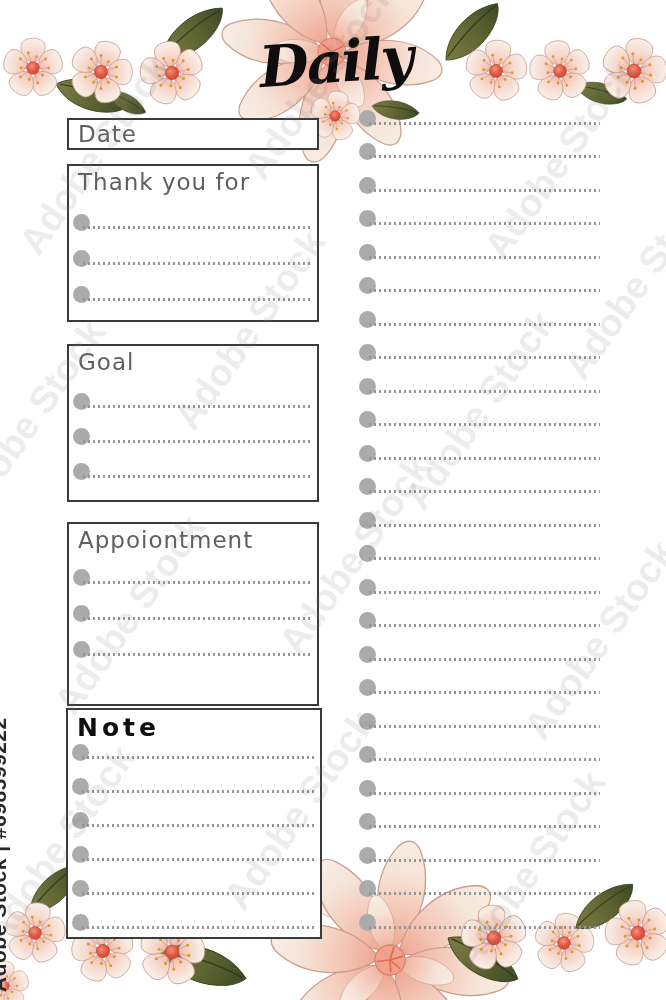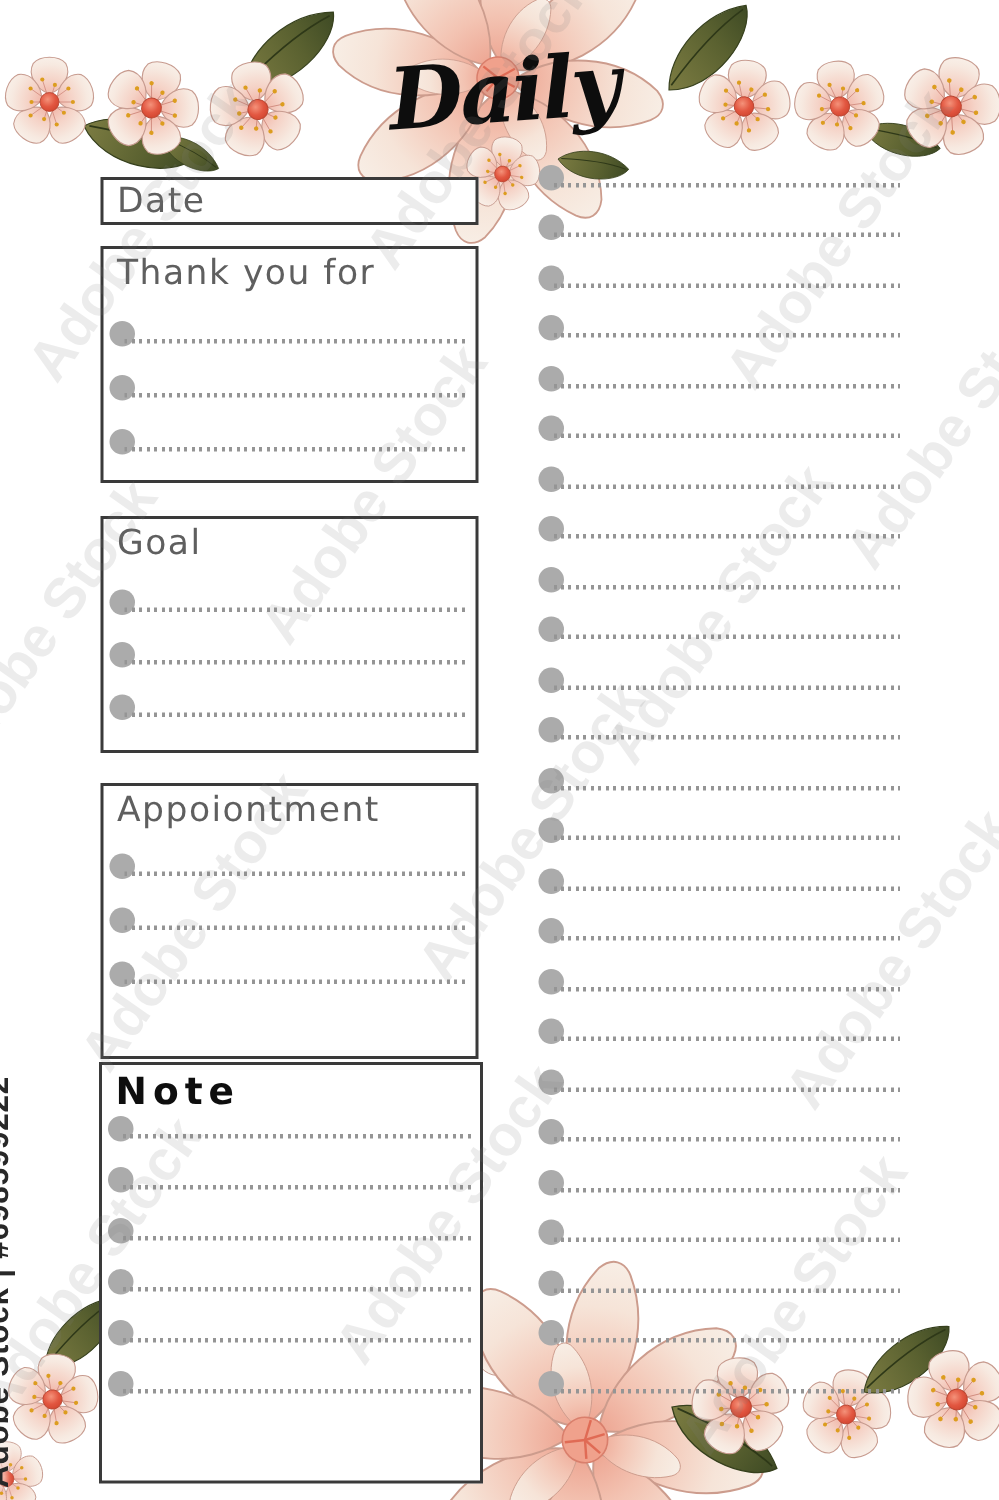--- a/index.html
+++ b/index.html
@@ -17,21 +17,21 @@
   }
   
   .section-box{
     position:absolute;left:67px;width:252px;background:#ffffff;
     border:2px solid #3a3a3a;z-index:2;box-sizing:border-box;
   }
   #box-date{top:118px;height:32px;}
   #box-thank{top:164px;height:158px;padding-left:28px;}
   #box-goal{top:344px;height:158px;}
   #box-appt{top:522px;height:184px;}
-  #box-note{top:708px;height:281px;left:66px;width:256px;}
+  #box-note{top:708px;height:231px;left:66px;width:256px;}
   .box-title{
     position:absolute;left:9px;top:3px;font-size:23px;color:#5f5f5f;
     letter-spacing:1px;white-space:nowrap;text-align:right;
   }
   #box-date .box-title{top:1px;}
   #box-note .box-title{color:#0e0e0e;font-weight:bold;font-size:25px;letter-spacing:4px;}
   
   .lines{position:absolute;left:2px;right:2px;}
   #box-thank .lines{top:29px;--rh:36px;}
   #box-goal  .lines{top:29px;--rh:35px;}

